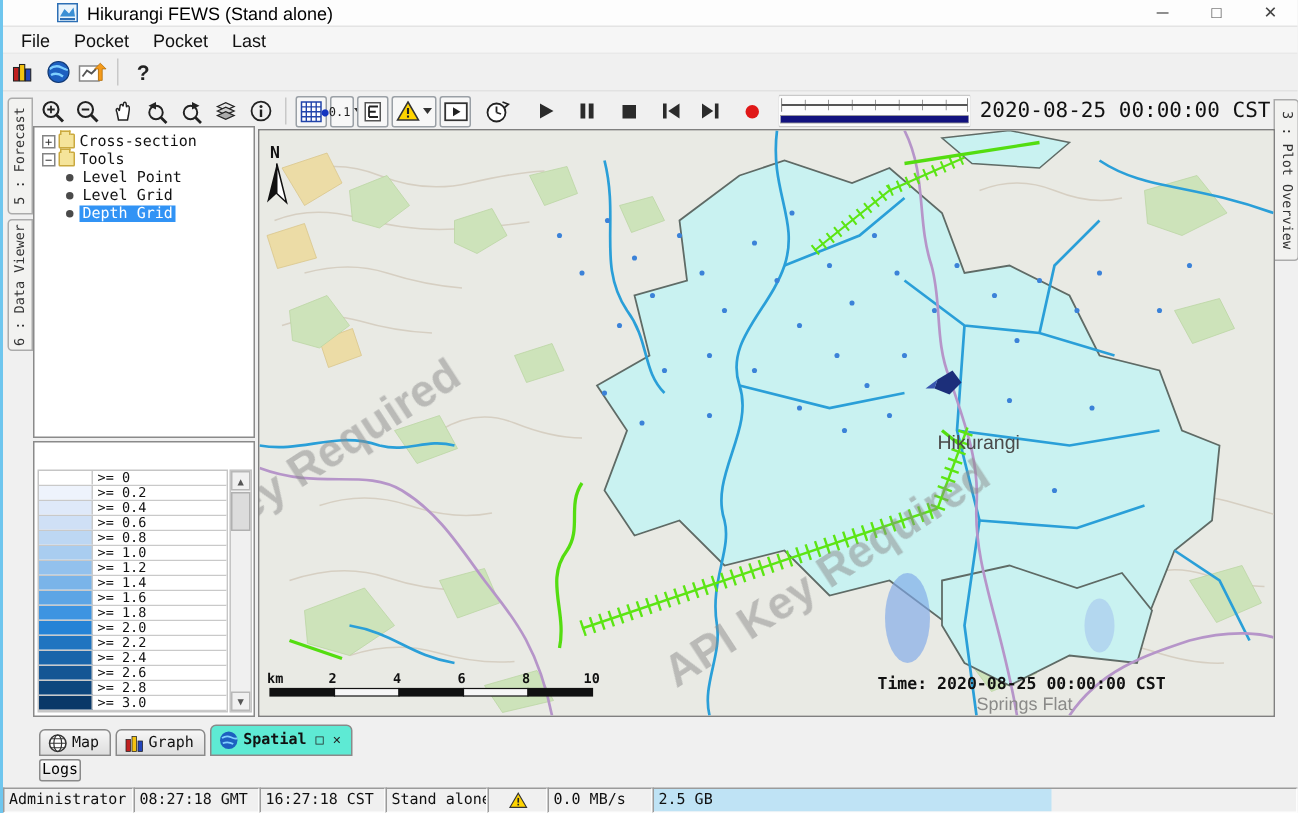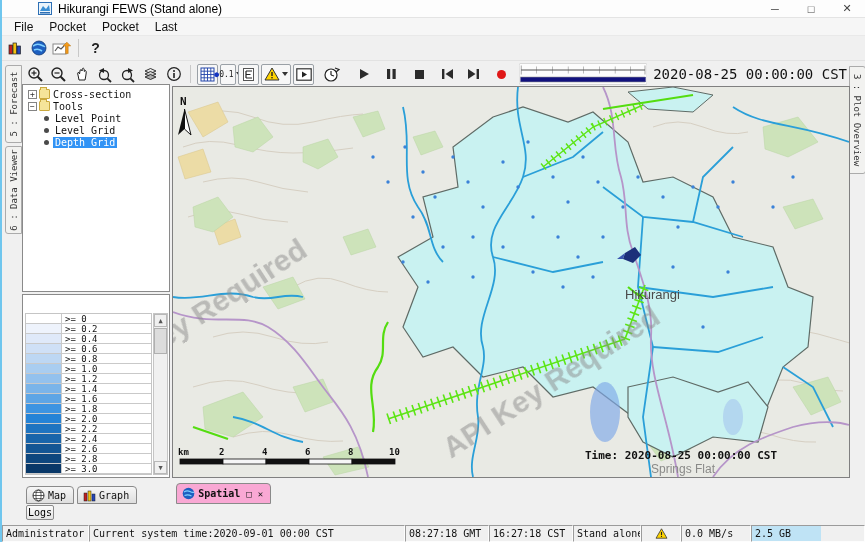--- a/index.html
+++ b/index.html
@@ -70,21 +70,21 @@
 
   
   .map-panel { position:absolute; left:170px; top:86px; width:678px; height:392px; border:1px solid #808080; background:#e9eae4; }
   .map-panel svg { display:block; }
 
   
   .bottom-tabs { position:absolute; left:24px; top:483px; display:flex; align-items:flex-end; height:21px; }
   .btab { display:flex; align-items:center; gap:3px; padding:2px 7px 2px 5px; border:1px solid #8a8a8a;
     border-radius:4px 4px 0 0; background:linear-gradient(#f6f6f6,#dedede); margin-right:3px;
     font-family:"DejaVu Sans Mono", monospace; font-size:10px; height:18px; }
-  .btab.active { background:#f9a8d4; height:21px; font-weight:bold;margin-left:36px; }
+  .btab.active { background:#5eead4; height:21px; font-weight:bold; }
   .btab .panel-btn { font-size:9px; margin-left:3px; color:#222; font-weight:bold; }
   .logs-row { position:absolute; left:24px; top:505px; }
   .logs-btn { padding:1px 1px; border:1px solid #8a8a8a; border-radius:2px; background:linear-gradient(#fbfbfb,#e4e4e4);
     font-family:"DejaVu Sans Mono", monospace; font-size:10px; }
 
   
   .statusbar { position:absolute; left:0; right:0; bottom:0; height:17px; display:flex; background:#f0f0f0;
     font-family:"DejaVu Sans Mono", monospace; font-size:10px; }
   .status-cell { border:1px solid; border-color:#9b9b9b #fdfdfd #fdfdfd #9b9b9b; padding:1px 3px; white-space:nowrap;
     overflow:hidden; display:flex; align-items:center; }
@@ -617,21 +617,20 @@
       <span class="panel-btn">□</span>
       <span class="panel-btn">✕</span>
     </div>
   </div>
   <div class="logs-row">
     <button class="logs-btn">Logs</button>
   </div>
 
   <div class="statusbar">
     <div class="status-cell" style="width:87px">Administrator</div>
-    <div class="status-cell" style="width:316px">Current system time:2020-09-01 00:00 CST</div>
     <div class="status-cell" style="width:84px">08:27:18 GMT</div>
     <div class="status-cell" style="width:84px">16:27:18 CST</div>
     <div class="status-cell" style="width:68px">Stand alone</div>
     <div class="status-cell" style="width:40px; justify-content:center">
       <svg width="13" height="11" viewBox="0 0 16 14">
         <path d="M8 1 L15 13 L1 13 Z" fill="#ffd400" stroke="#333" stroke-width="1"></path>
         <rect x="7.3" y="5" width="1.4" height="4" fill="#222"></rect>
           <rect x="7.3" y="10" width="1.4" height="1.4" fill="#222"></rect>
       </svg>
     </div>

